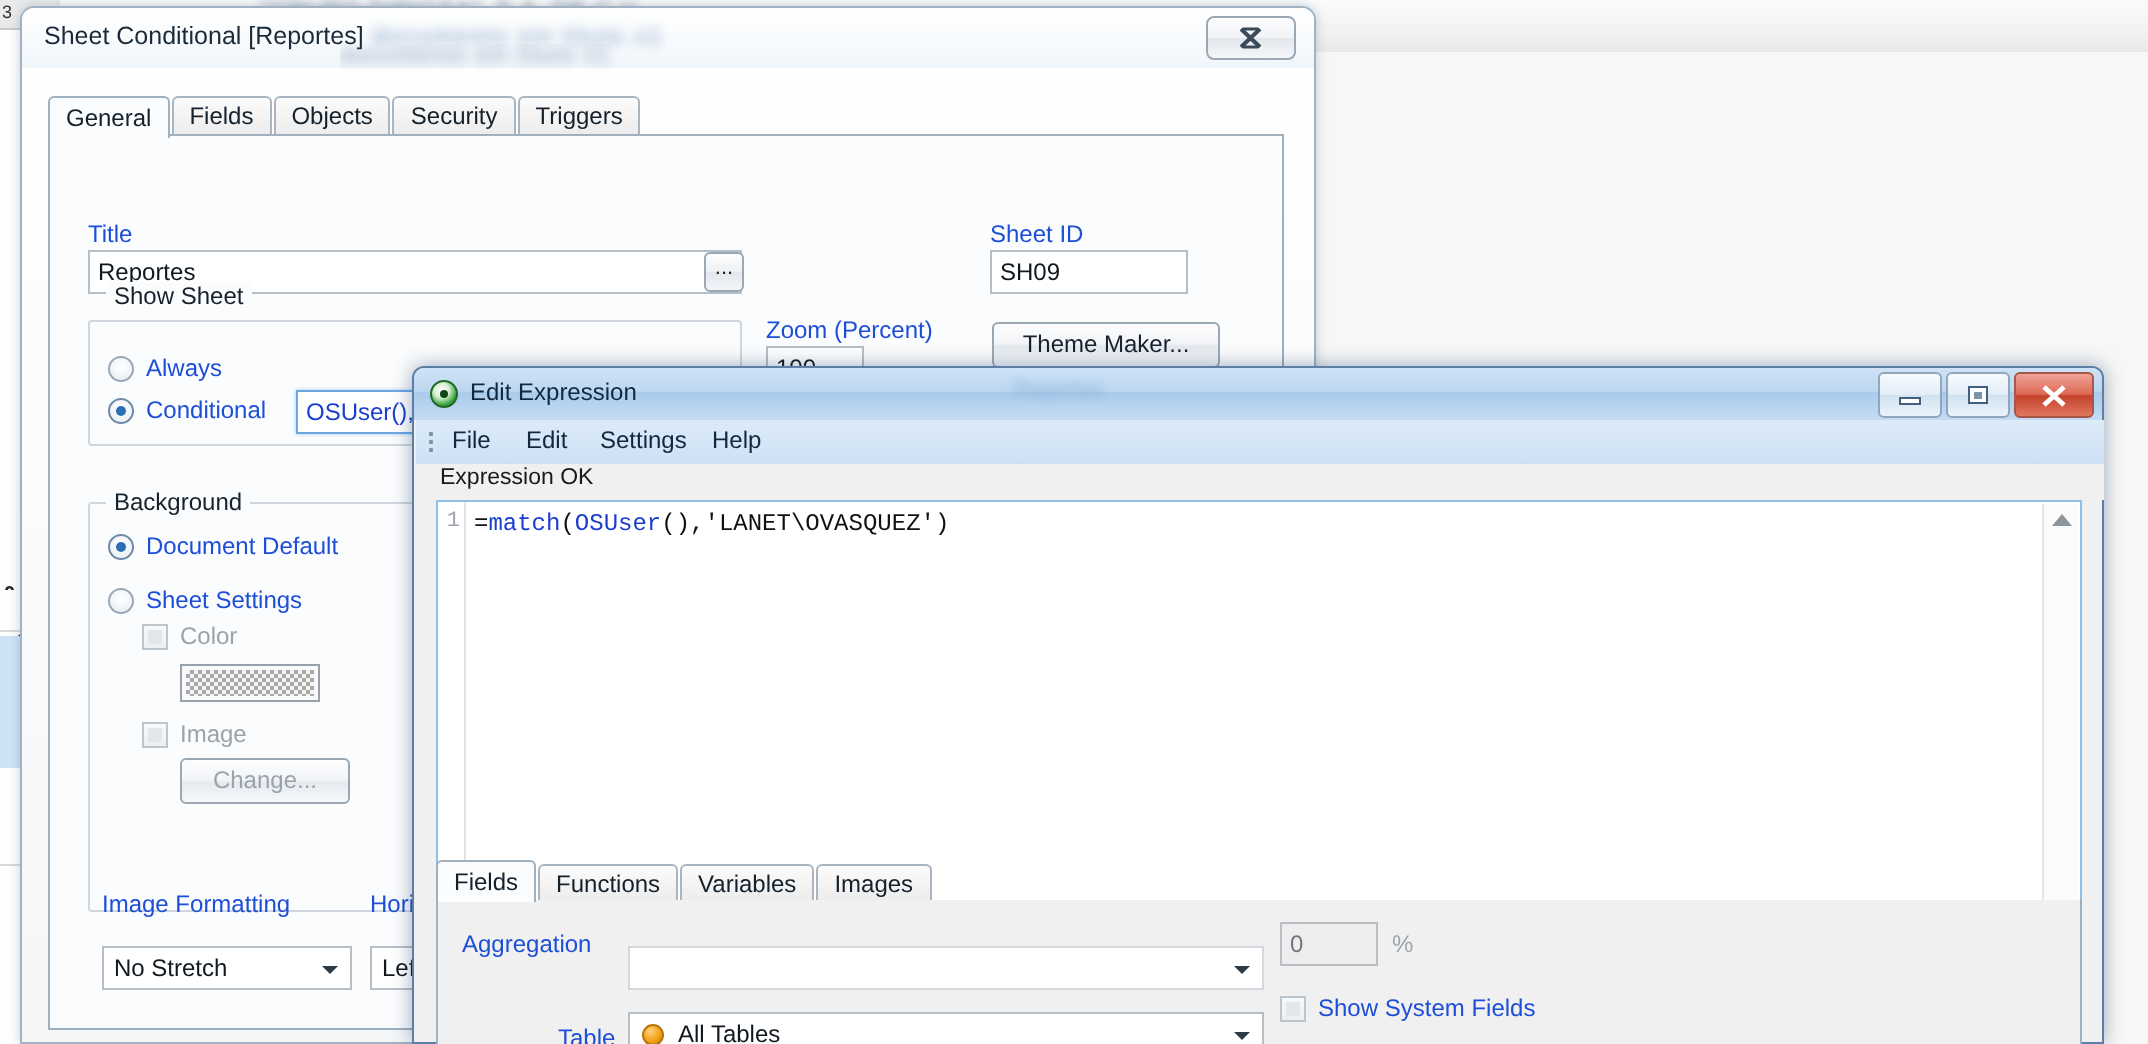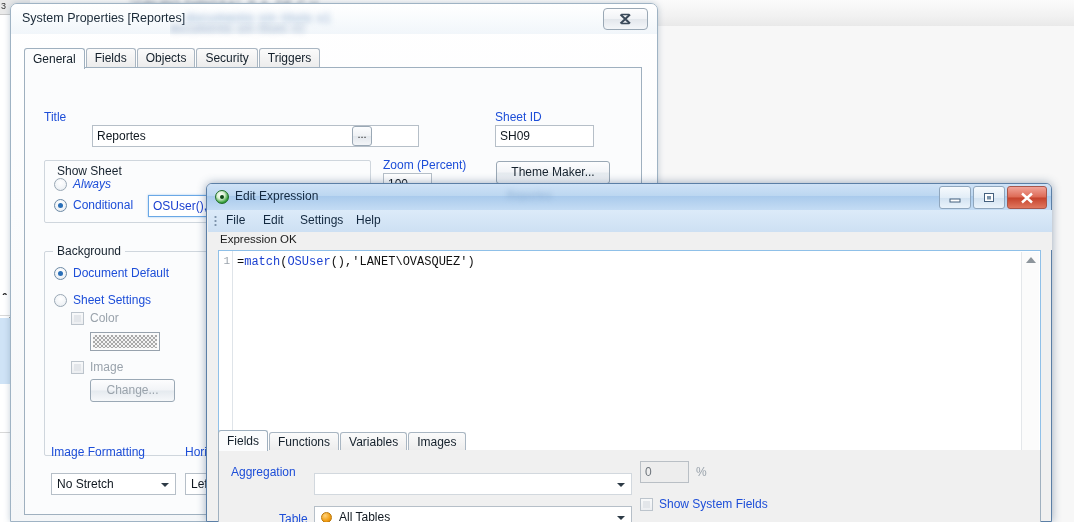--- a/index.html
+++ b/index.html
@@ -169,21 +169,21 @@
     <div class="bgrow" style="top:408px;height:24px;"></div>
   </div>
 
   <div id="blur-band">
     <span class="blurtext">"GRUPO DIPIGSA", S.A. DE C.V.</span>
   </div>
 
   <div id="sheet-props">
 
     <div class="titlebar">
-      <div class="title">System Properties [Reportes]</div>
+      <div class="title">Sheet Conditional [Reportes]</div>
       <div class="titleblur">documento sin titulo x1</div>
       <div class="winbtn-close">
         <svg width="13" height="12" viewBox="0 0 13 12">
           <path d="M1.5 1.5 L11 10.5 M11 1.5 L1.5 10.5" stroke="#3b4a5a" stroke-width="2" fill="none"></path>
           <path d="M2.5 1.5 L10 1.5 M2.5 10.5 L10 10.5" stroke="#3b4a5a" stroke-width="1.4" fill="none"></path>
         </svg>
       </div>
     </div>
 
     <div class="tabhost">
@@ -191,31 +191,31 @@
         <div class="tab active">General</div>
         <div class="tab">Fields</div>
         <div class="tab">Objects</div>
         <div class="tab">Security</div>
         <div class="tab">Triggers</div>
       </div>
 
       <div class="tabpanel">
 
         <div class="lbl" style="left:19px;top:42px;">Title</div>
-        <div class="txtbox" style="left:19px;top:57px;width:327px;height:22px;margin-left:48px;">Reportes</div>
+        <div class="txtbox" style="left:19px;top:57px;width:327px;height:22px;">Reportes</div>
         <div class="ellipsisbtn" style="left:327px;top:58px;">...</div>
 
         <div class="lbl" style="left:470px;top:42px;">Sheet ID</div>
         <div class="txtbox" style="left:470px;top:57px;width:99px;height:22px;">SH09</div>
 
         <div class="groupbox" style="left:19px;top:92px;width:327px;height:63px;"></div>
-        <div class="grouptitle" style="left:28px;top:96px;">Show Sheet</div>
+        <div class="grouptitle" style="left:28px;top:73px;">Show Sheet</div>
 
         <div class="radio" style="left:29px;top:110px;"></div>
-        <div class="lbl" style="left:48px;top:109px;font-style:italic;">Always</div>
+        <div class="lbl" style="left:48px;top:109px;">Always</div>
 
         <div class="radio on" style="left:29px;top:131px;"></div>
         <div class="lbl" style="left:48px;top:130px;">Conditional</div>
 
         <div class="txtbox focused" style="left:123px;top:127px;width:188px;height:22px;">OSUser(),'LANET\OVASQUEZ')</div>
         <div class="ellipsisbtn blue" style="left:314px;top:128px;">...</div>
 
         <div class="lbl" style="left:358px;top:90px;">Zoom (Percent)</div>
         <div class="txtbox" style="left:358px;top:105px;width:49px;height:22px;">100</div>
 

